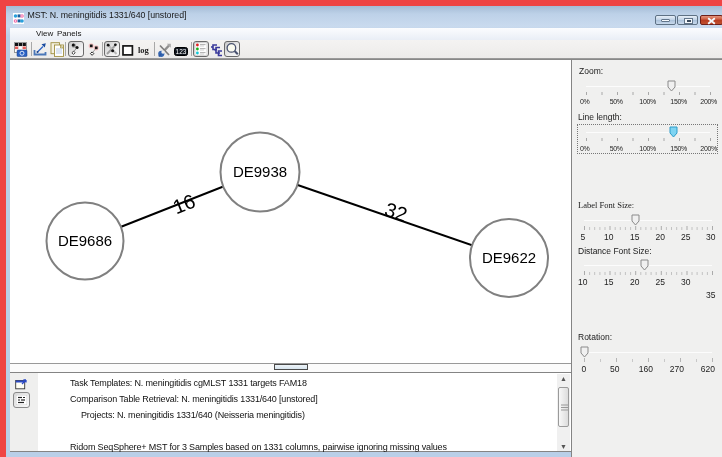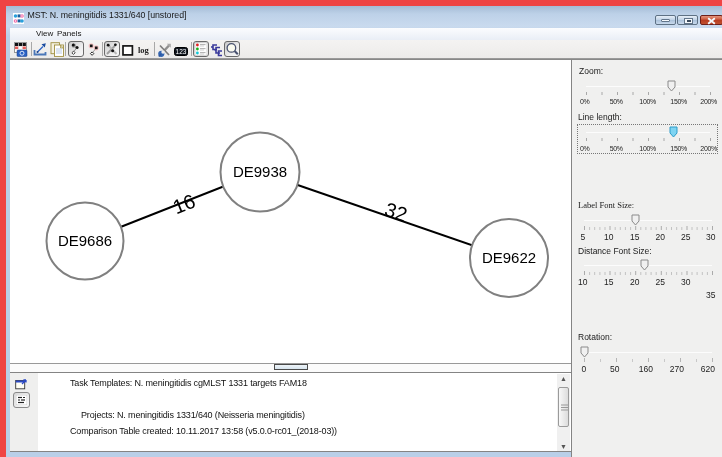--- a/index.html
+++ b/index.html
@@ -421,22 +421,23 @@
         <rect x="0" y="0" width="11" height="10" fill="#fff" stroke="#aaa" stroke-width="0.5"></rect>
         <line x1="2" y1="2.5" x2="6" y2="2.5" stroke="#222" stroke-width="1.2"></line>
             <line x1="7" y1="2.5" x2="9" y2="2.5" stroke="#222" stroke-width="1.2"></line>
         <line x1="2" y1="5" x2="4" y2="5" stroke="#222" stroke-width="1.2"></line>
             <line x1="5" y1="5" x2="9" y2="5" stroke="#222" stroke-width="1.2"></line>
         <line x1="2" y1="7.5" x2="8" y2="7.5" stroke="#222" stroke-width="1.2"></line>
       </svg>
      </div>
    </div>
    <div class="logline" style="top:5px;">Task Templates: N. meningitidis cgMLST 1331 targets FAM18</div>
+   <div class="logline" style="top:21px;">Comparison Table Retrieval: N. meningitidis 1331/640 [unstored]</div>
    <div class="logline" style="top:37px;padding-left:11px;">Projects: N. meningitidis 1331/640 (Neisseria meningitidis)</div>
-   <div class="logline" style="top:53px;">Comparison Table created: 10.11.2017 13:58 (v5.0.0-rc01_(2018-03))</div>
+   <div class="logline" style="top:69px;">Ridom SeqSphere+ MST for 3 Samples based on 1331 columns, pairwise ignoring missing values</div>
    <div id="sbar">
      <div class="sarrow" style="top:1px;">▲</div>
      <div id="sthumb">
        <svg style="position:absolute;left:2px;top:16px;" width="7" height="7">
          <line x1="0" y1="1" x2="7" y2="1" stroke="#999" stroke-width="1"></line>
          <line x1="0" y1="3.5" x2="7" y2="3.5" stroke="#999" stroke-width="1"></line>
          <line x1="0" y1="6" x2="7" y2="6" stroke="#999" stroke-width="1"></line>
        </svg>
      </div>
      <div class="sarrow" style="bottom:1px;">▼</div>

